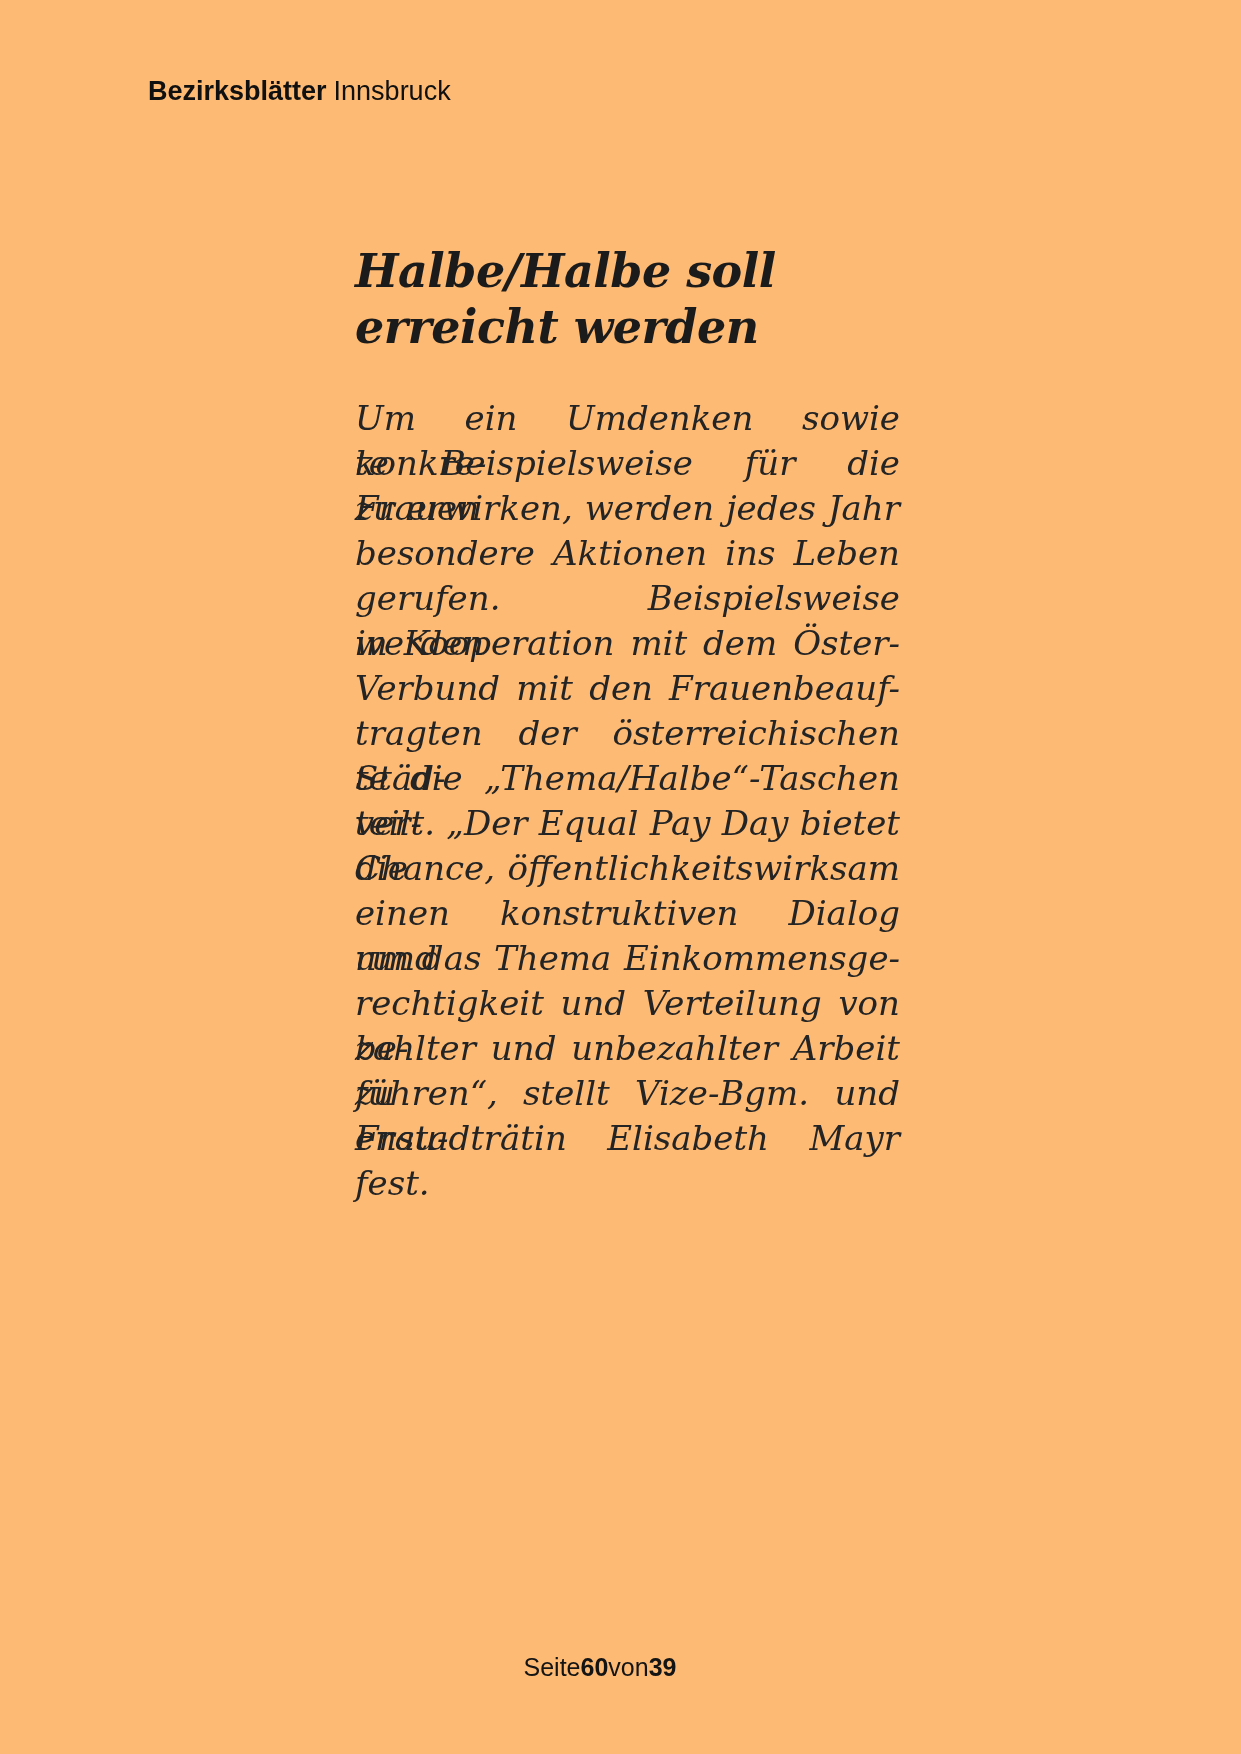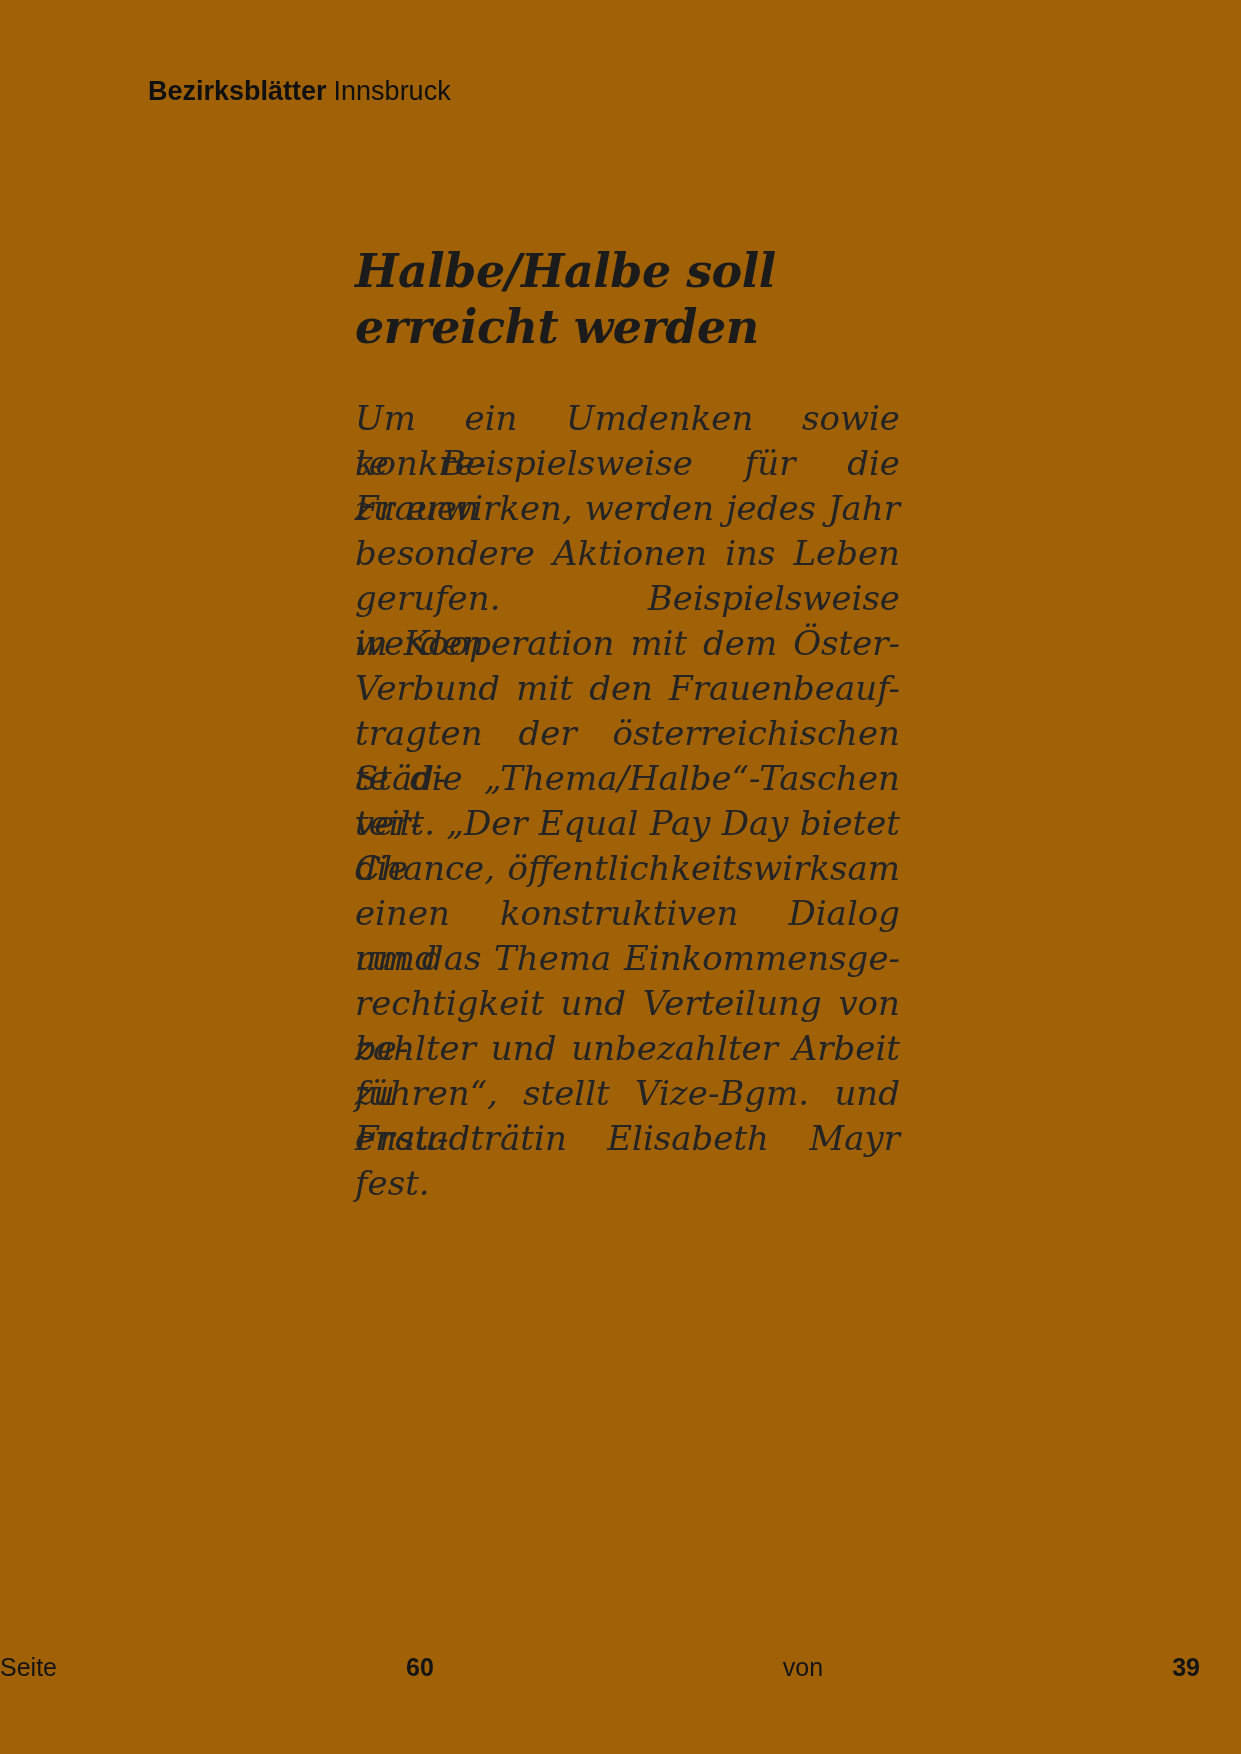--- a/index.html
+++ b/index.html
@@ -4,21 +4,21 @@
 <style>
   html, body {
     margin: 0;
     padding: 0;
     background: #ffffff;
   }
   .page {
     position: relative;
     width: 1241px;
     height: 1754px;
-    background: #a16207;
+    background: #fdba74;
     overflow: hidden;
     font-family: "Liberation Sans", sans-serif;
   }
 
   
   .doc-header {
     position: absolute;
     left: 148px;
     top: 75px;
     font-size: 27px;
@@ -78,21 +78,21 @@
     text-align-last: left;
   }
 
   
   .page-footer {
     position: absolute;
     left: 0;
     top: 1652px;
     width: 1200px;
     display: flex;
-    justify-content: space-between;
+    justify-content: center;
     font-size: 25px;
     line-height: 30px;
     color: #141414;
   }
   .page-footer .bold { font-weight: bold; }
 </style>
 </head>
 <body>
 
 <div class="page">

